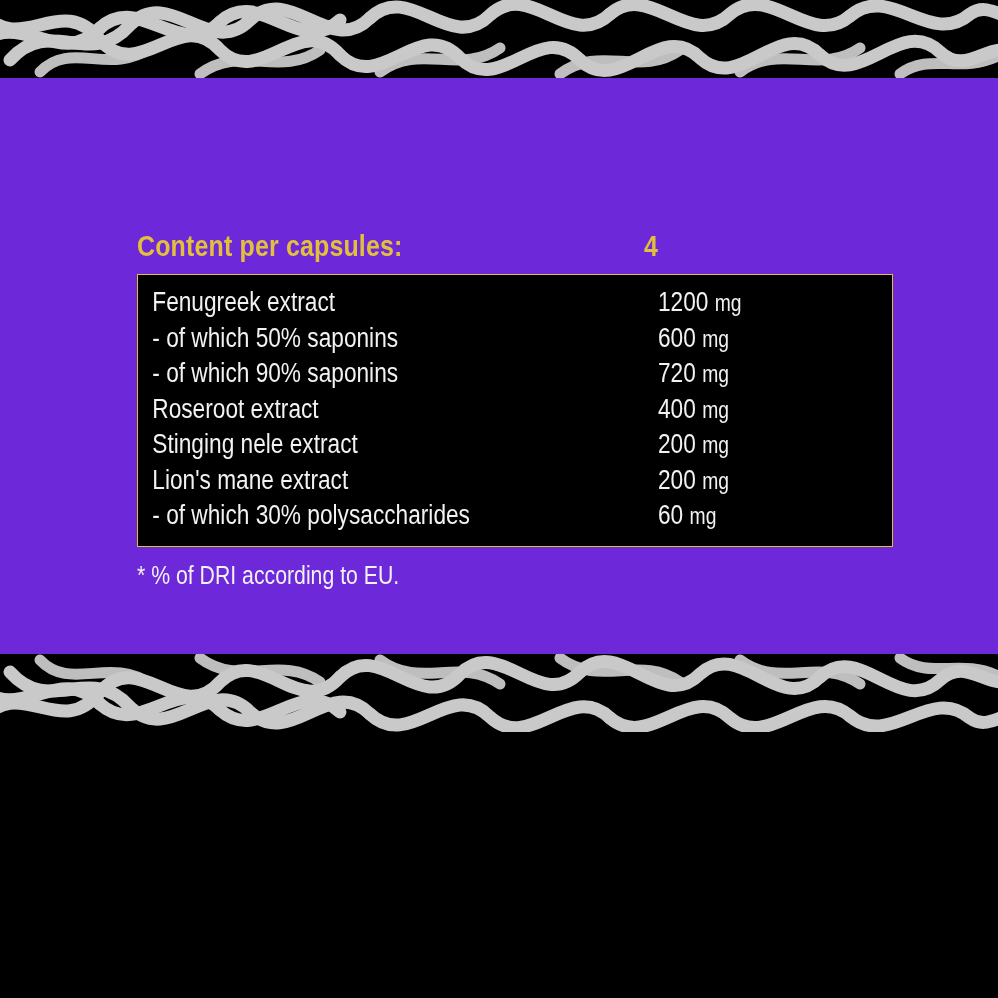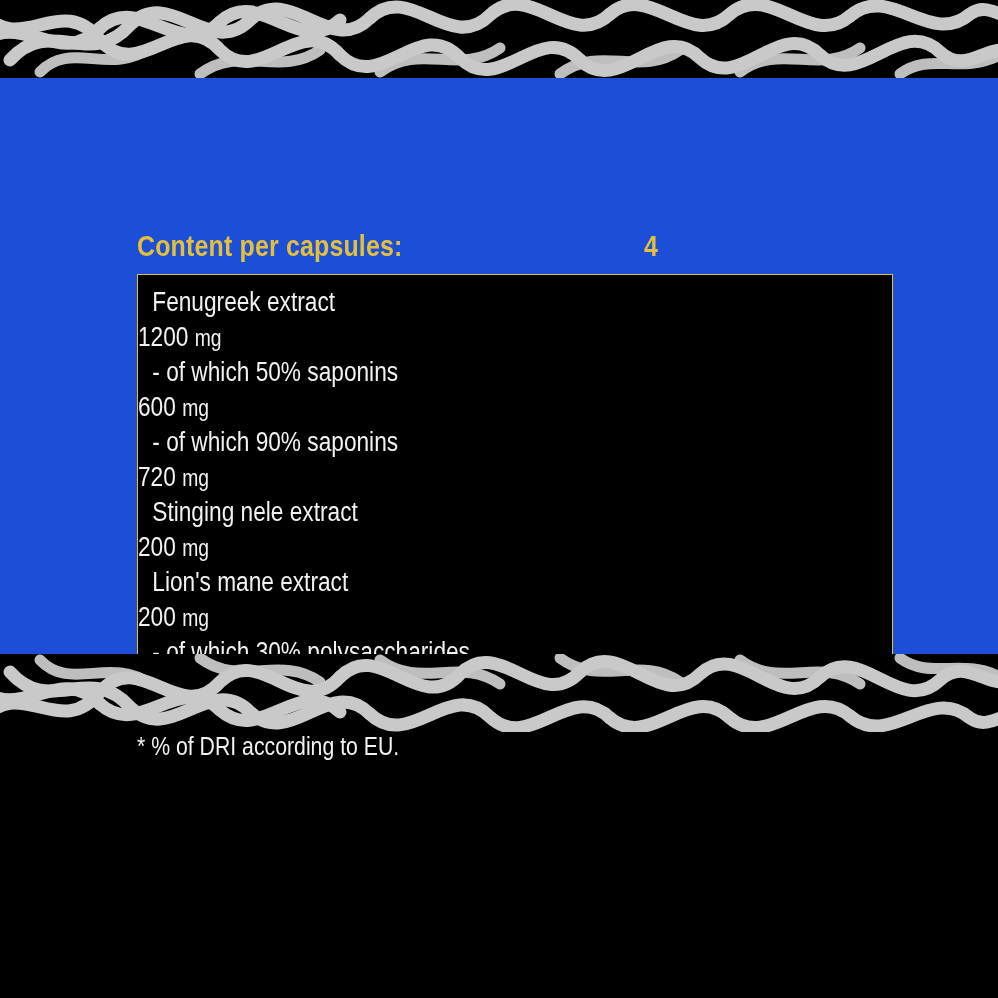--- a/index.html
+++ b/index.html
@@ -10,21 +10,21 @@
   body {
     width: 998px;
     height: 998px;
     overflow: hidden;
     font-family: "Liberation Sans", sans-serif;
   }
   .label {
     position: relative;
     width: 998px;
     height: 732px;
-    background: #1d4ed8;
+    background: #6d28d9;
   }
 
   
   .knot-band {
     position: absolute;
     left: 0;
     width: 998px;
     height: 78px;
     overflow: hidden;
   }
@@ -68,21 +68,20 @@
     background: #000;
   }
 
   .row {
     display: flex;
     align-items: baseline;
     color: #f2f2f2;
     font-size: 27px;
     line-height: 34.5px;
     white-space: nowrap;
-    flex-direction: column;
   }
   .cell {
     font-family: "Liberation Sans Narrow", "Liberation Sans", sans-serif;
     transform: scaleX(0.84);
     transform-origin: left center;
   }
   .c-name {
     width: 580px;
     padding-left: 17px;
   }
@@ -157,20 +156,25 @@
         <div class="cell c-name">- of which 50% saponins</div>
         <div class="cell c-amount"><span>600</span> <span class="unit">mg</span></div>
         <div class="cell c-dri"></div>
       </div>
       <div class="row">
         <div class="cell c-name">- of which 90% saponins</div>
         <div class="cell c-amount"><span>720</span> <span class="unit">mg</span></div>
         <div class="cell c-dri"></div>
       </div>
       <div class="row">
+        <div class="cell c-name">Roseroot extract</div>
+        <div class="cell c-amount"><span>400</span> <span class="unit">mg</span></div>
+        <div class="cell c-dri"></div>
+      </div>
+      <div class="row">
         <div class="cell c-name">Stinging nele extract</div>
         <div class="cell c-amount"><span>200</span> <span class="unit">mg</span></div>
         <div class="cell c-dri"></div>
       </div>
       <div class="row">
         <div class="cell c-name">Lion's mane extract</div>
         <div class="cell c-amount"><span>200</span> <span class="unit">mg</span></div>
         <div class="cell c-dri"></div>
       </div>
       <div class="row">

